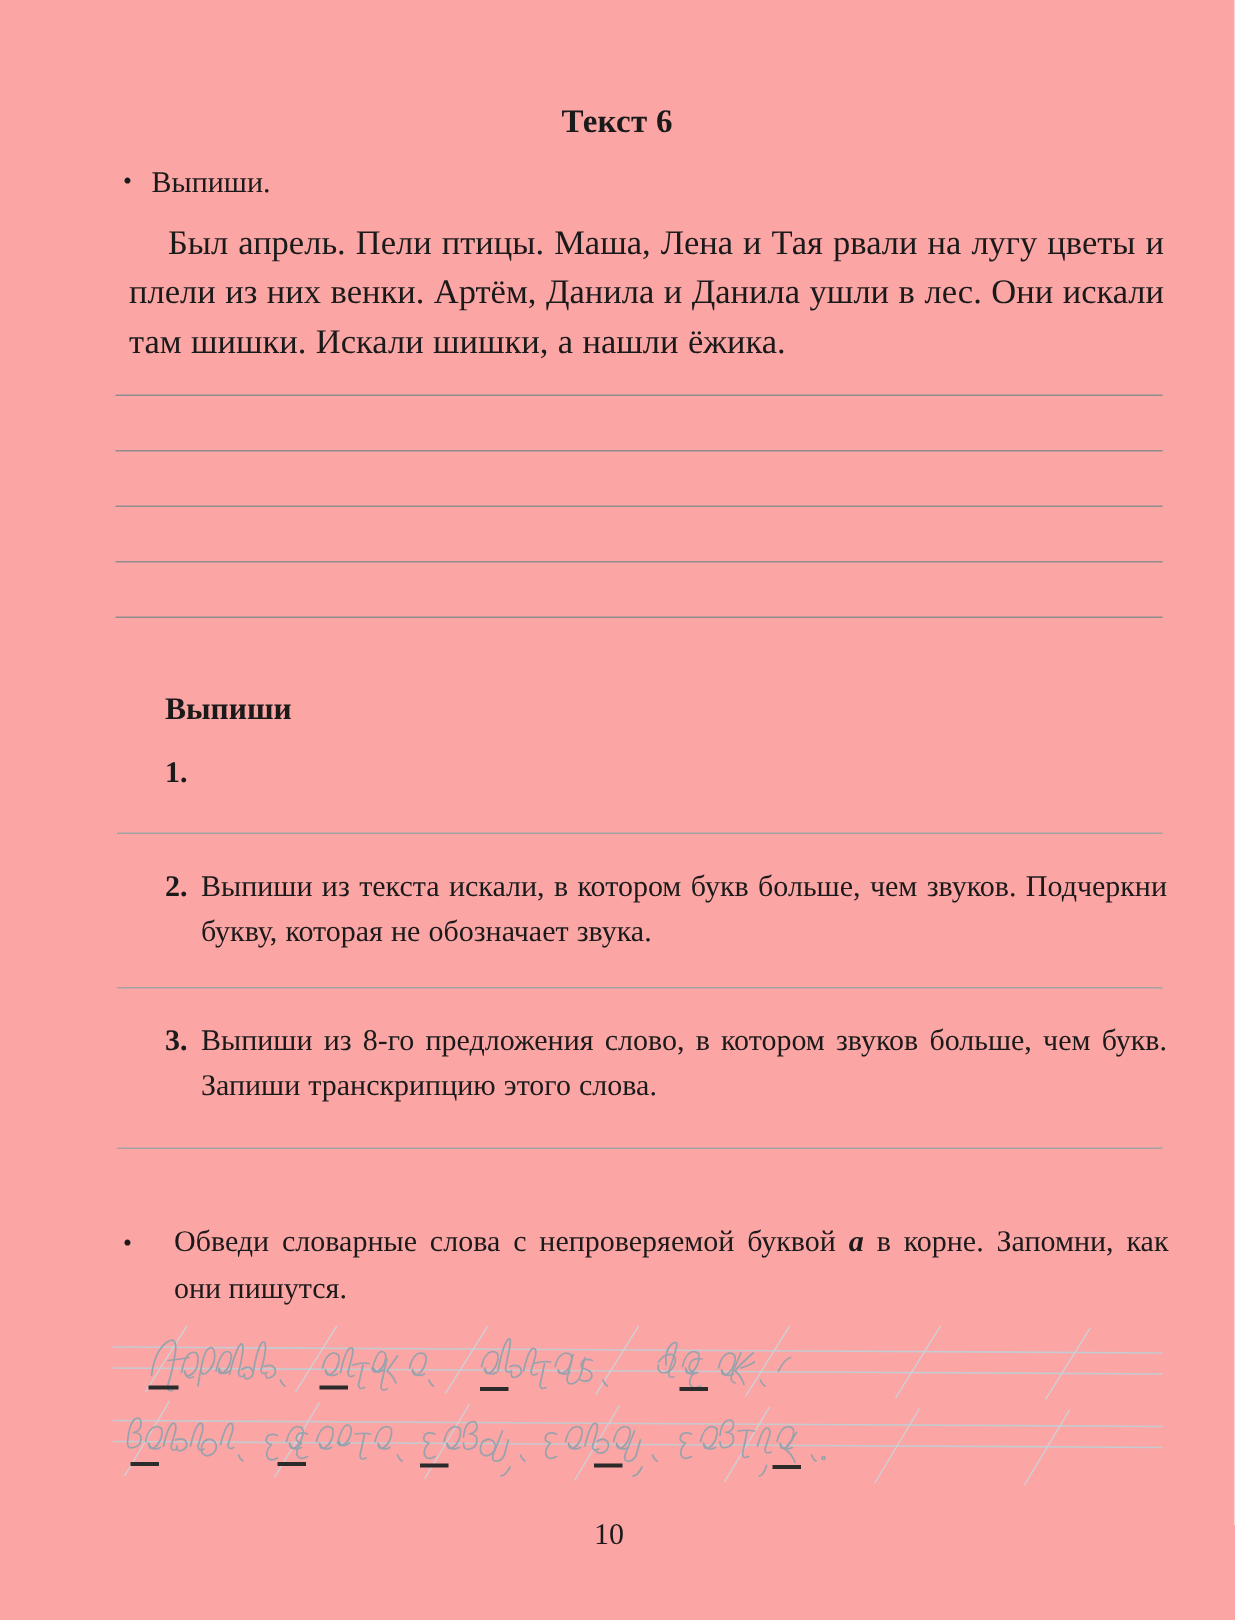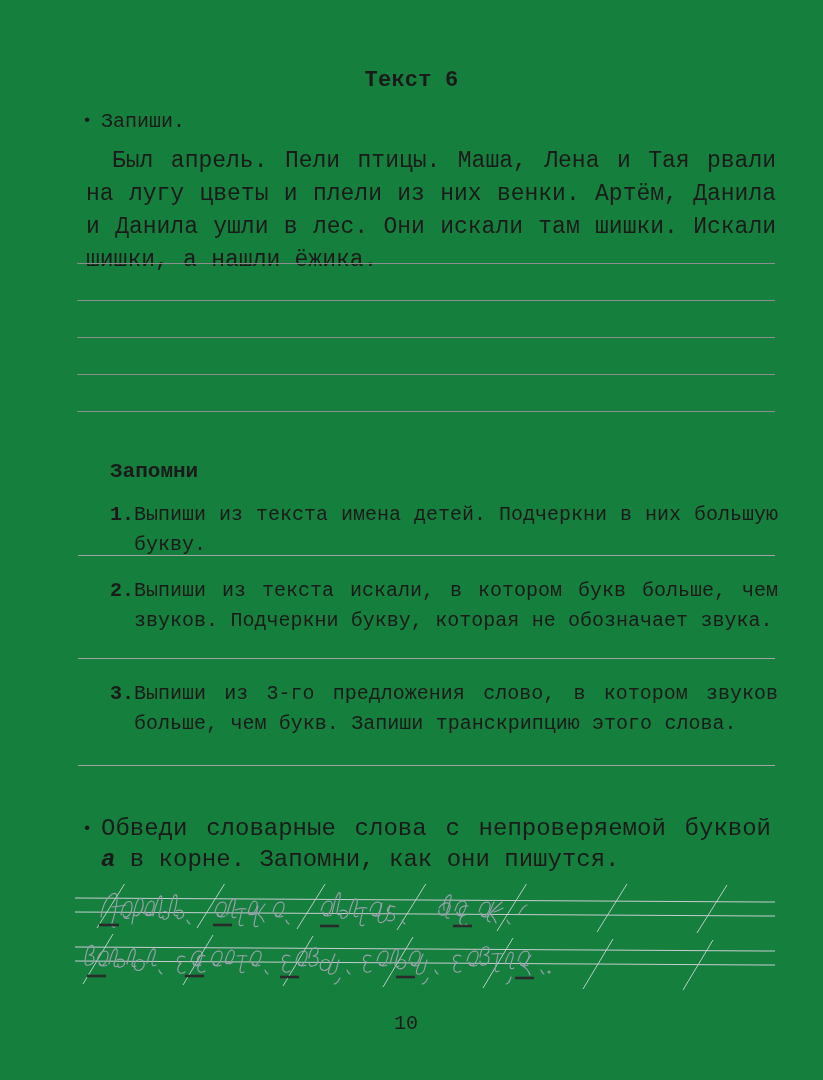--- a/index.html
+++ b/index.html
@@ -4,22 +4,22 @@
 <style>
   html, body {
     margin: 0;
     padding: 0;
     background: #ffffff;
   }
   .page {
     position: relative;
     width: 823px;
     height: 1080px;
-    background: #15803d;
-    font-family: Liberation Mono, monospace;
+    background: #fca5a5;
+    font-family: Liberation Serif, serif;
     color: #1a1a1a;
     overflow: hidden;
   }
 
   
   .title {
     position: absolute;
     left: 0;
     top: 68px;
     width: 823px;
@@ -111,24 +111,25 @@
     position: absolute;
     left: 78px;
     width: 697px;
     height: 1px;
     background: #a3a3a3;
   }
 
   
   #obvedi-row { left: 79px; top: 813px; width: 700px; }
   #obvedi-row .bullet-text {
-    font-size: 24px;
+    font-size: 20px;
     line-height: 31px;
     width: 670px;
     text-align: justify;
+    margin-left: 15px;
   }
   #obvedi-row .bullet-dot { line-height: 31px; }
   .italic-letter {
     font-style: italic;
     font-weight: bold;
   }
 
   
   .cursive-area {
     position: absolute;
@@ -155,50 +156,49 @@
 </style>
 </head>
 <body>
 
 <div class="page">
 
   <div class="title">Текст 6</div>
 
   <div class="bullet-row" id="spishi-row">
     <span class="bullet-dot">•</span>
-    <span class="bullet-text">Запиши.</span>
+    <span class="bullet-text">Выпиши.</span>
   </div>
 
   <div class="body-paragraph">Был апрель. Пели птицы. Маша, Лена и Тая рвали на лугу цветы и плели из них венки. Артём, Данила и Данила ушли в лес. Они искали там шишки. Искали шишки, а нашли ёжика.</div>
 
   <div class="rule-line" style="top:263px"></div>
   <div class="rule-line" style="top:300px"></div>
   <div class="rule-line" style="top:337px"></div>
   <div class="rule-line" style="top:374px"></div>
   <div class="rule-line" style="top:411px"></div>
 
-  <div class="section-heading">Запомни</div>
+  <div class="section-heading">Выпиши</div>
 
   <div class="task" style="top:500px">
     <span class="task-num">1.</span>
-    <span class="task-text">Выпиши из текста имена детей. Подчеркни в них большую букву.</span>
   </div>
 
   <div class="separator" style="top:555px"></div>
 
   <div class="task" style="top:576px">
     <span class="task-num">2.</span>
     <span class="task-text">Выпиши из текста искали, в котором букв больше, чем звуков. Подчеркни букву, которая не обозначает звука.</span>
   </div>
 
   <div class="separator" style="top:658px"></div>
 
   <div class="task" style="top:679px">
     <span class="task-num">3.</span>
-    <span class="task-text">Выпиши из 3-го предложения слово, в котором звуков больше, чем букв. Запиши транскрипцию этого слова.</span>
+    <span class="task-text">Выпиши из 8-го предложения слово, в котором звуков больше, чем букв. Запиши транскрипцию этого слова.</span>
   </div>
 
   <div class="separator" style="top:765px"></div>
 
   <div class="bullet-row" id="obvedi-row">
     <span class="bullet-dot">•</span>
     <span class="bullet-text"><span>Обведи словарные слова с непроверяемой буквой </span><span class="italic-letter">а</span><span> в корне. Запомни, как они пишутся.</span></span>
   </div>
 
   <div class="cursive-area">

